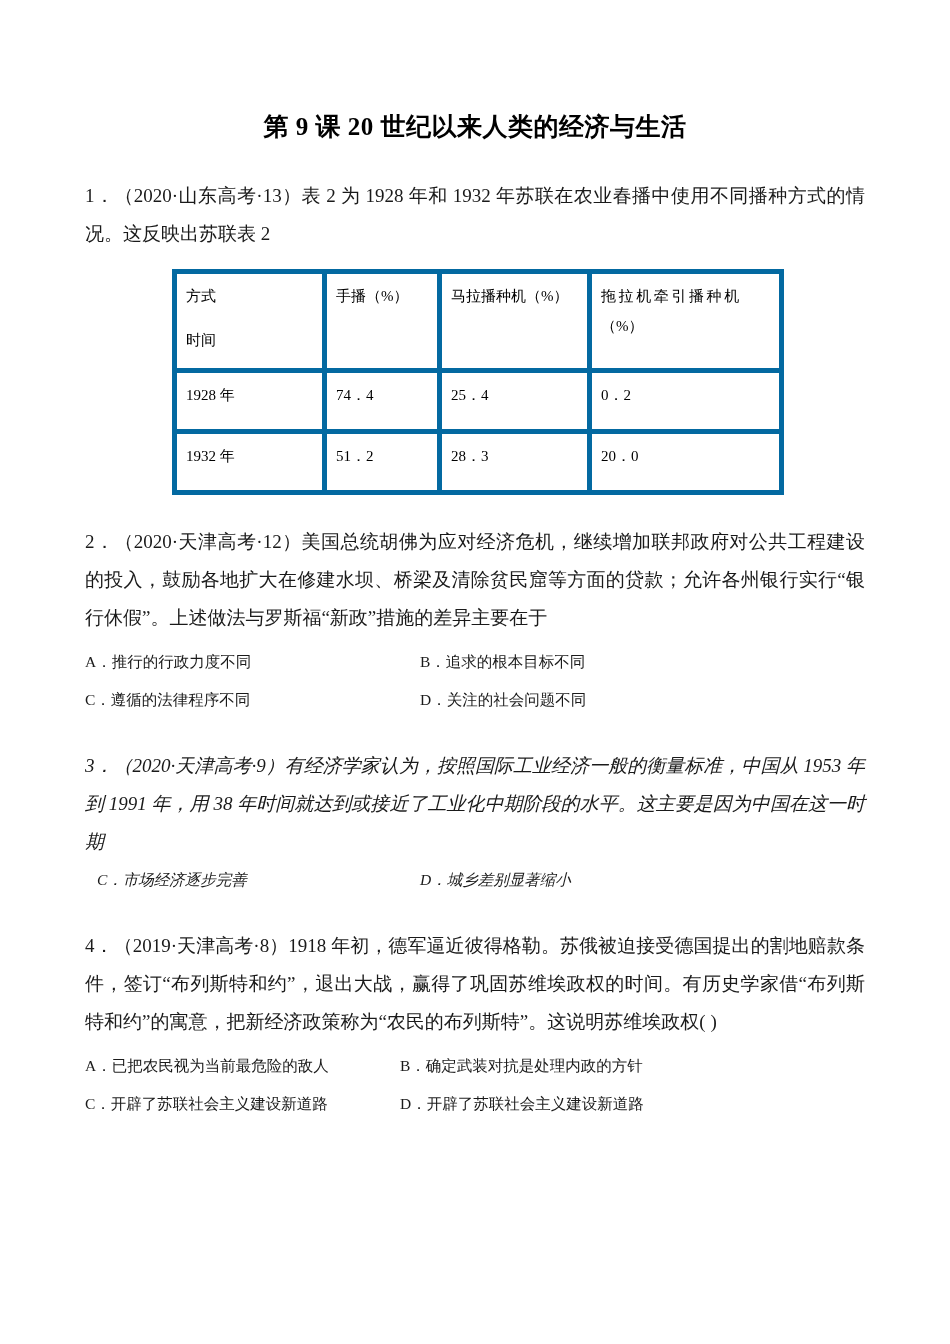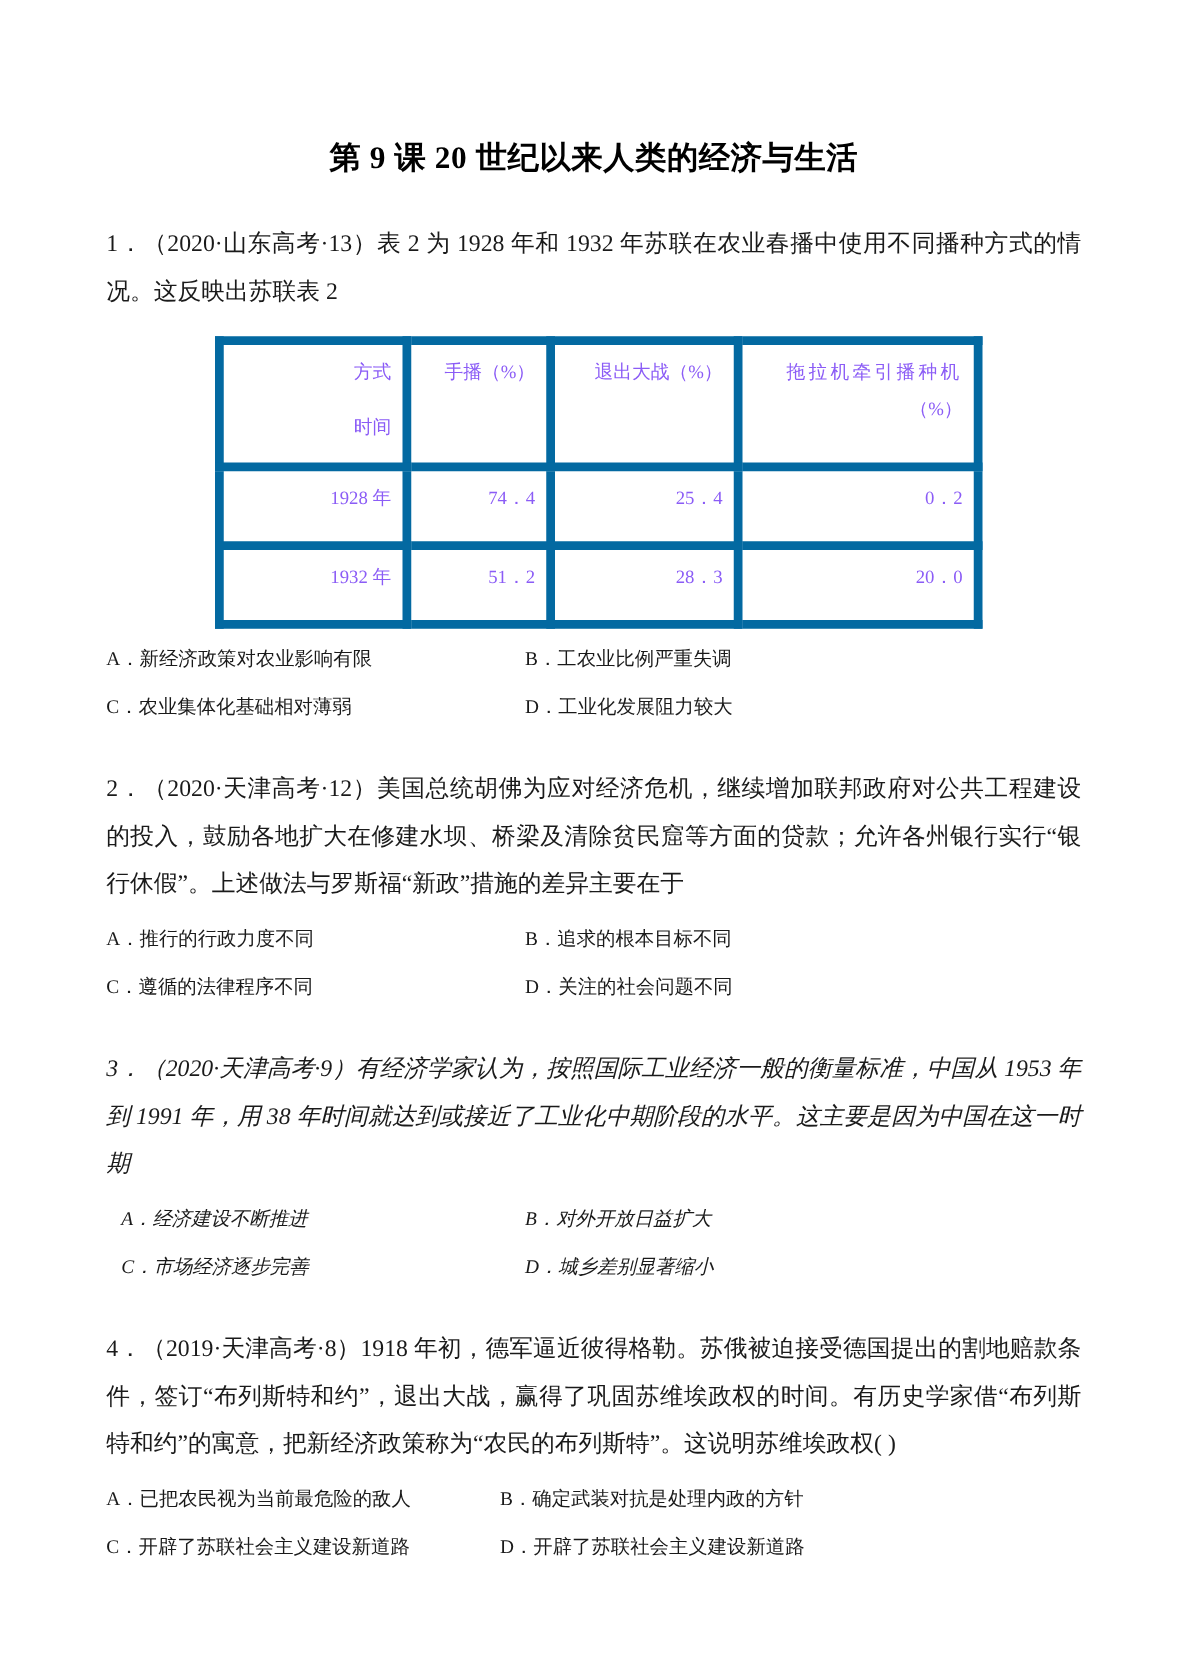--- a/index.html
+++ b/index.html
@@ -86,26 +86,25 @@
     padding-left: 87px;
   }
   table.data-table {
     border-collapse: collapse;
     width: 607px;
     table-layout: fixed;
     font-size: 15px;
     font-family: "Liberation Serif", "DejaVu Serif", serif;
   }
   table.data-table td {
-    border: 7px solid #0369a1;
+    border: 5px solid #0369a1;
     padding: 7px 9px 7px 9px;
     vertical-align: top;
     line-height: 30px;
-    color: #8b5cf6;
-    text-align: right;
+    color: #000000;
   }
   .col-0 { width: 150px; }
   .col-1 { width: 115px; }
   .col-2 { width: 150px; }
   .col-3 { width: 192px; }
 
   .hdr-cell { height: 80px; }
   .hdr-stack-line2 { display: block; margin-top: 14px; }
   .spread { letter-spacing: 2.6px; }
   .body-row td { height: 42px; }
@@ -134,21 +133,21 @@
           <tbody>
             <tr>
               <td class="hdr-cell">
                 <span>方式</span>
                 <span class="hdr-stack-line2">时间</span>
               </td>
               <td class="hdr-cell">
                 <span>手播（%）</span>
               </td>
               <td class="hdr-cell">
-                <span>退出大战（%）</span>
+                <span>马拉播种机（%）</span>
               </td>
               <td class="hdr-cell">
                 <span class="spread">拖拉机牵引播种机</span>
                 <span class="hdr-stack-line2" style="margin-top:0">（%）</span>
               </td>
             </tr>
 
             <tr class="body-row">
               <td>1928 年</td>
               <td class="num">74．4</td>
@@ -159,30 +158,20 @@
             <tr class="body-row">
               <td>1932 年</td>
               <td class="num">51．2</td>
               <td class="num">28．3</td>
               <td class="num">20．0</td>
             </tr>
           </tbody>
         </table>
       </div>
 
-      <div class="options">
-        <div class="opt-row first">
-          <div class="opt-cell-a">A．新经济政策对农业影响有限</div>
-          <div class="opt-cell-b">B．工农业比例严重失调</div>
-        </div>
-        <div class="opt-row">
-          <div class="opt-cell-a">C．农业集体化基础相对薄弱</div>
-          <div class="opt-cell-b">D．工业化发展阻力较大</div>
-        </div>
-      </div>
     </div>
 
     <div class="question q2-block">
       <p class="q-stem">2．（2020·天津高考·12）美国总统胡佛为应对经济危机，继续增加联邦政府对公共工程建设的投入，鼓励各地扩大在修建水坝、桥梁及清除贫民窟等方面的贷款；允许各州银行实行“银行休假”。上述做法与罗斯福“新政”措施的差异主要在于</p>
 
       <div class="options">
         <div class="opt-row first">
           <div class="opt-cell-a">A．推行的行政力度不同</div>
           <div class="opt-cell-b">B．追求的根本目标不同</div>
         </div>
@@ -190,24 +179,20 @@
           <div class="opt-cell-a">C．遵循的法律程序不同</div>
           <div class="opt-cell-b">D．关注的社会问题不同</div>
         </div>
       </div>
     </div>
 
     <div class="question q3-block">
       <p class="q-stem">3．（2020·天津高考·9）有经济学家认为，按照国际工业经济一般的衡量标准，中国从 1953 年到 1991 年，用 38 年时间就达到或接近了工业化中期阶段的水平。这主要是因为中国在这一时期</p>
 
       <div class="options indent">
-        <div class="opt-row first">
-          <div class="opt-cell-a">A．经济建设不断推进</div>
-          <div class="opt-cell-b">B．对外开放日益扩大</div>
-        </div>
         <div class="opt-row">
           <div class="opt-cell-a">C．市场经济逐步完善</div>
           <div class="opt-cell-b">D．城乡差别显著缩小</div>
         </div>
       </div>
     </div>
 
     <div class="question q4-block">
       <p class="q-stem">4．（2019·天津高考·8）1918 年初，德军逼近彼得格勒。苏俄被迫接受德国提出的割地赔款条件，签订“布列斯特和约”，退出大战，赢得了巩固苏维埃政权的时间。有历史学家借“布列斯特和约”的寓意，把新经济政策称为“农民的布列斯特”。这说明苏维埃政权(    )</p>
 

